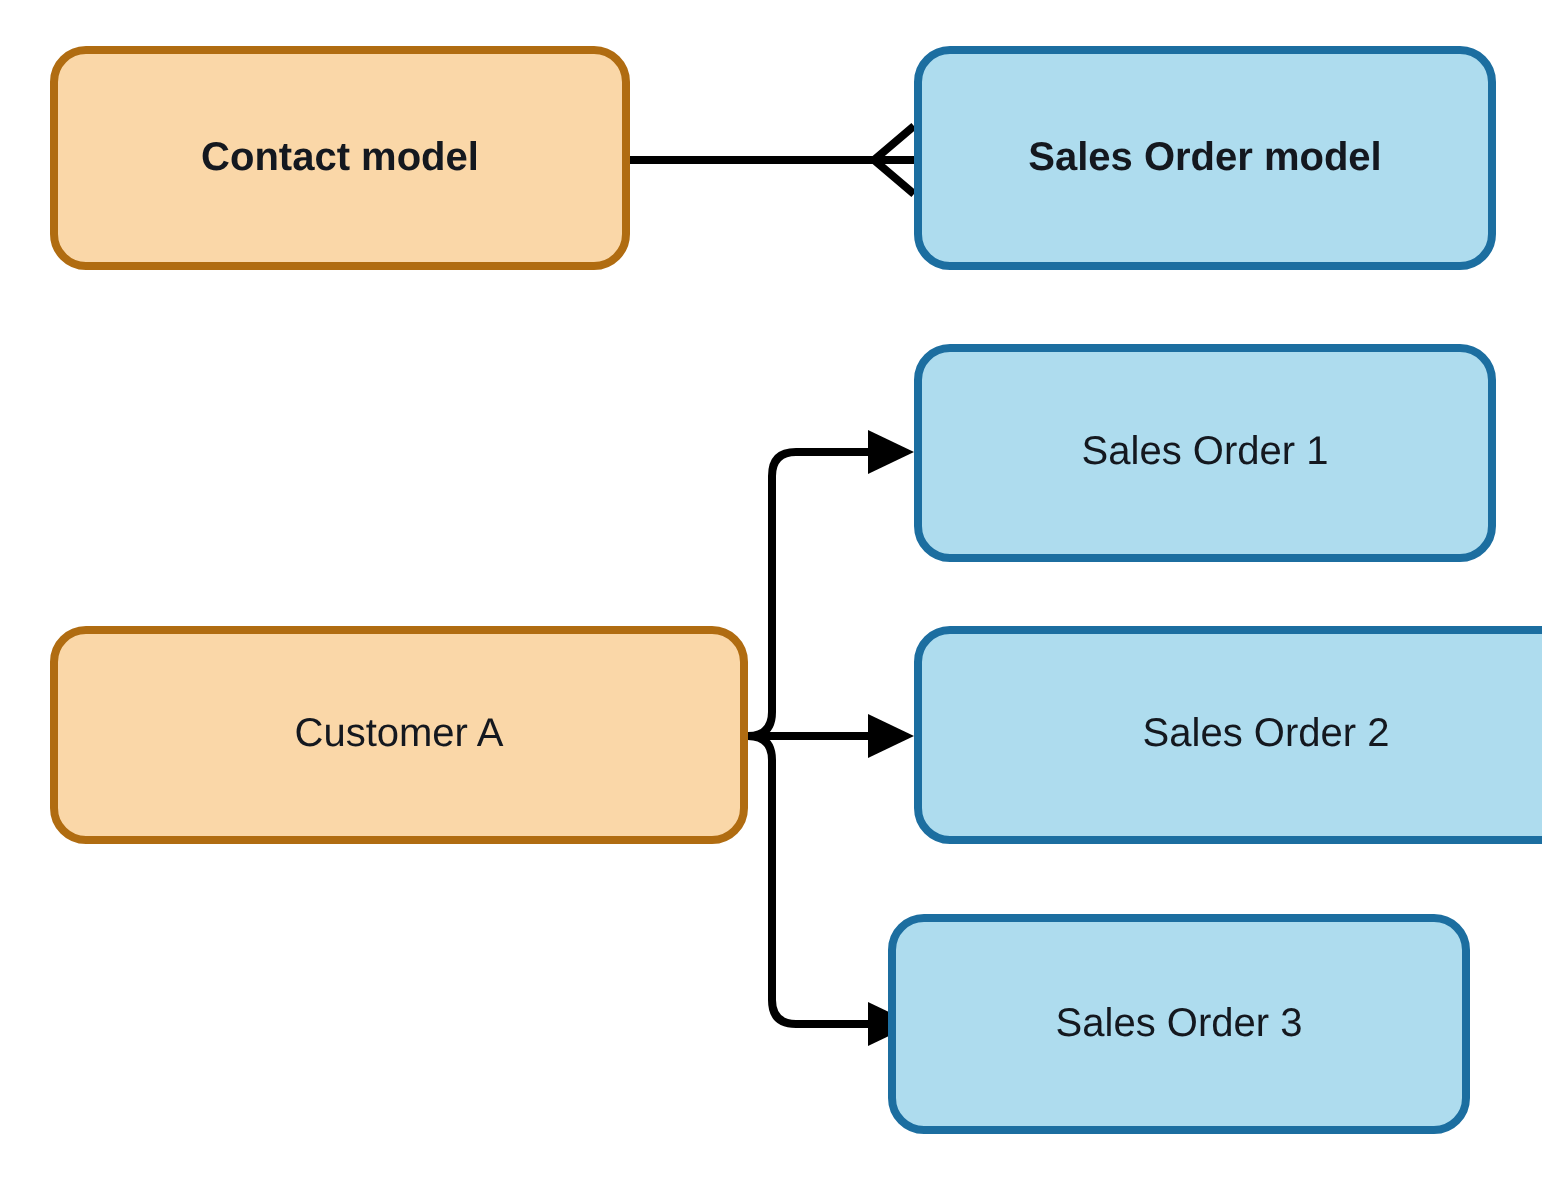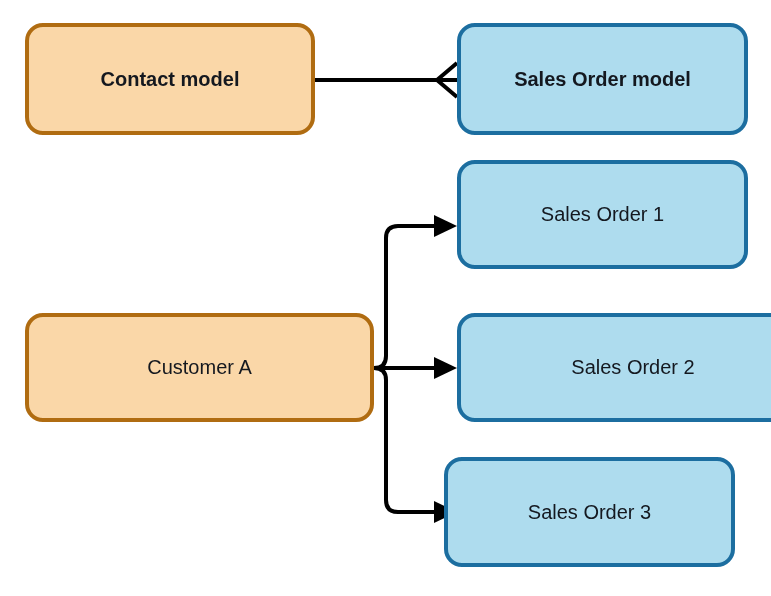--- a/index.html
+++ b/index.html
@@ -30,21 +30,21 @@
     border:4px solid;
     font-size:20px;
     color:var(--text);
     text-align:center;
   }
   .node.orange{background:var(--orange-fill);border-color:var(--orange-border);}
   .node.blue{background:var(--blue-fill);border-color:var(--blue-border);text-align:center;}
   .node.bold{font-weight:bold;}
   .n-contact{left:25px;top:23px;width:290px;height:112px;}
   .n-somodel{left:457px;top:23px;width:291px;height:112px;}
-  .n-so1{left:457px;top:160px;width:291px;height:109px;}
+  .n-so1{left:457px;top:172px;width:291px;height:109px;}
   .n-customer{left:25px;top:313px;width:349px;height:109px;}
   .n-so2{left:457px;top:313px;width:352px;height:109px;}
   .n-so3{left:444px;top:457px;width:291px;height:110px;}
 </style>
 </head>
 <body>
 
 <div class="canvas">
 
   <svg class="edges" width="771" height="596" viewBox="0 0 771 596" aria-hidden="true">

